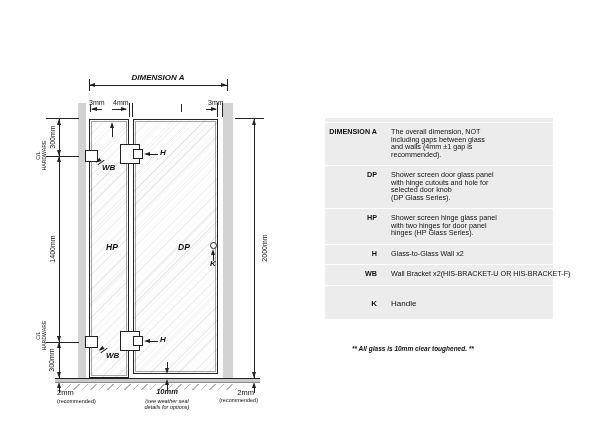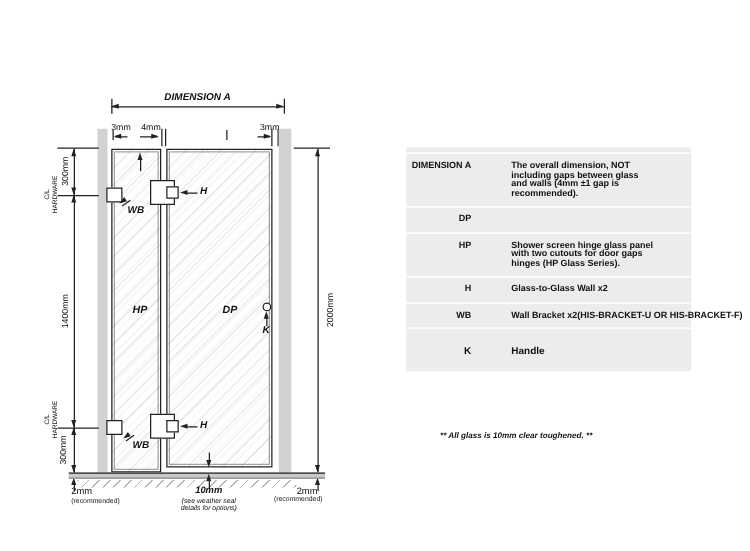--- a/index.html
+++ b/index.html
@@ -30,21 +30,21 @@
   .rot{transform:rotate(-90deg);}
   .ctr{text-align:center;}
   .pre{white-space:pre-line;}
   .small{font-size:5.5px;line-height:6px;}
   .cl{font-size:5.2px;line-height:5.6px;white-space:pre-line;text-align:center;color:#111;position:absolute;}
   
   #legend{position:absolute;left:325px;top:118px;width:228px;background:#ececec;padding-top:4px;}
   .lhead{font-size:11.5px;font-weight:bold;padding:3px 8px 5px;}
   .lrow{display:flex;border-top:1.5px solid #fff;padding:5px 0 7px;}
   .lterm{width:52px;text-align:right;font-weight:bold;font-size:7.2px;line-height:7.5px;flex:none;}
-  .ldesc{margin-left:32px;width:122px;font-size:7.2px;line-height:7.5px;white-space:pre-line;font-weight:bold;}
+  .ldesc{margin-left:14px;width:122px;font-size:7.2px;line-height:7.5px;white-space:pre-line;}
   .lrow.wb .ldesc{white-space:nowrap;width:auto;}
   .lrow.k{padding:14px 0 12px;}
   .lrow.k .lterm,.lrow.k .ldesc{font-size:8px;}
   #footnote{position:absolute;left:352px;top:345px;font-size:6.5px;font-style:italic;font-weight:600;white-space:nowrap;}
 </style>
 </head>
 <body>
 
 <div id="page">
 
@@ -161,25 +161,29 @@
   <div id="legend">
     <div class="lrow">
       <div class="lterm">DIMENSION A</div>
       <div class="ldesc">The overall dimension, NOT
 including gaps between glass
 and walls (4mm ±1 gap is
 recommended).</div>
     </div>
     <div class="lrow">
       <div class="lterm">DP</div>
+      <div class="ldesc">Shower screen door glass panel
+with hinge cutouts and hole for
+selected door knob
+(DP Glass Series).</div>
     </div>
     <div class="lrow">
       <div class="lterm">HP</div>
       <div class="ldesc">Shower screen hinge glass panel
-with two cutouts for door gaps
+with two hinges for door panel
 hinges (HP Glass Series).</div>
     </div>
     <div class="lrow">
       <div class="lterm">H</div>
       <div class="ldesc">Glass-to-Glass Wall x2</div>
     </div>
     <div class="lrow wb">
       <div class="lterm">WB</div>
       <div class="ldesc">Wall Bracket x2(HIS-BRACKET-U OR HIS-BRACKET-F)</div>
     </div>

